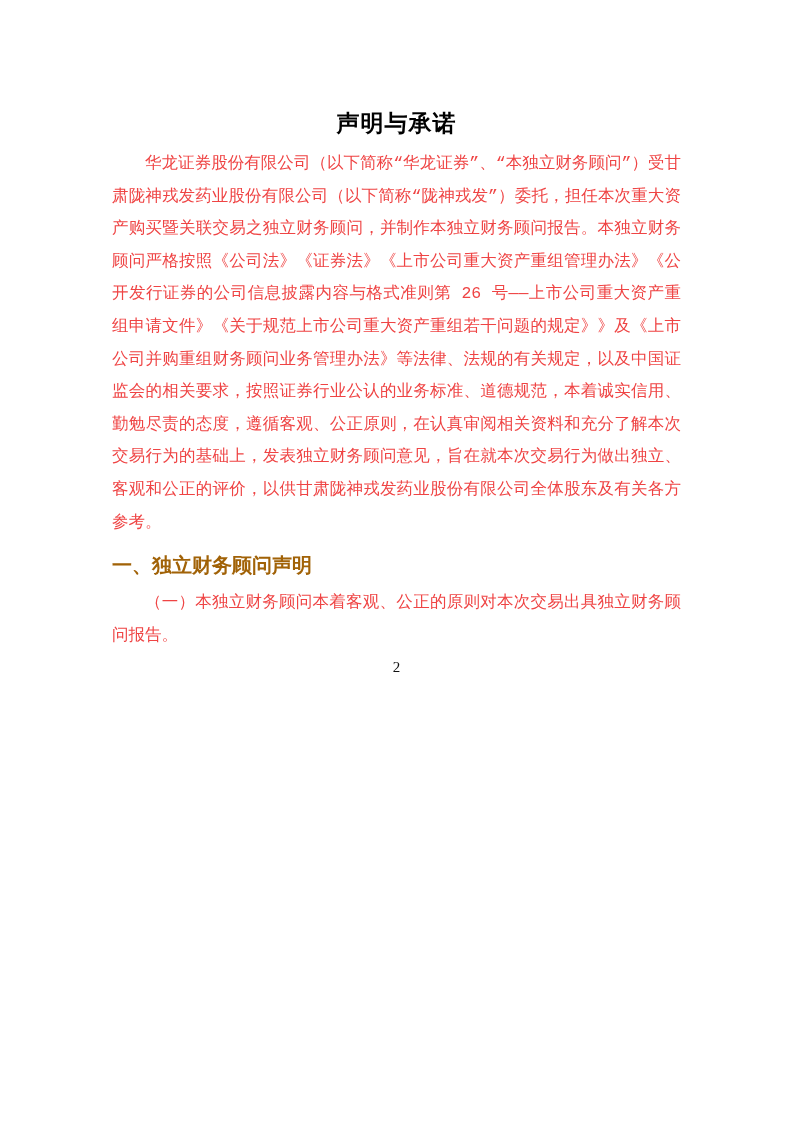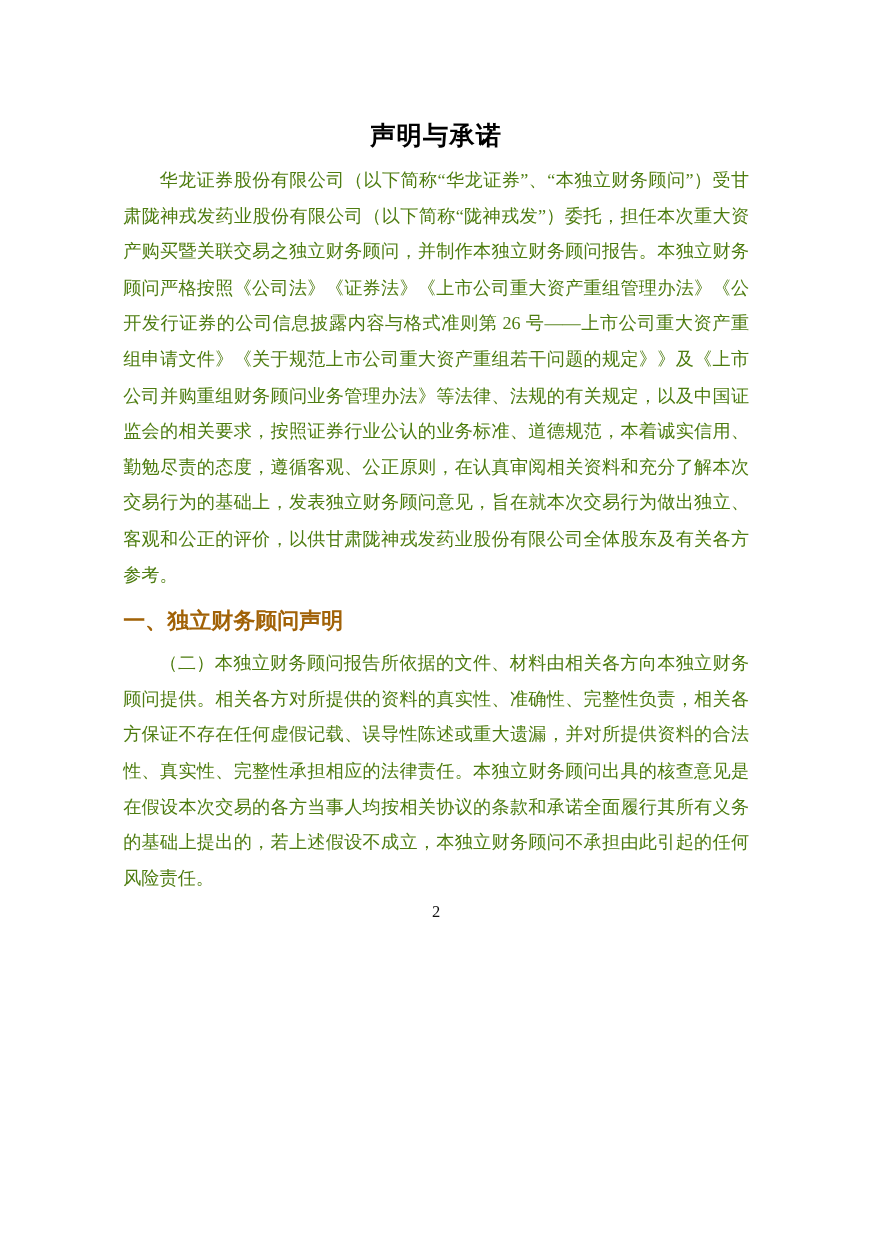--- a/index.html
+++ b/index.html
@@ -22,27 +22,27 @@
     font-family: "Liberation Sans", "DejaVu Sans", sans-serif;
     font-weight: 700;
     font-size: 23px;
     line-height: 34px;
     text-align: center;
     color: #000000;
     margin: 0 0 8px 0;
     letter-spacing: 1px;
   }
   .body-par {
-    font-family: Liberation Serif, serif;
+    font-family: Liberation Mono, monospace;
     font-size: 16.5px;
     line-height: 32.6px;
     text-align: justify;
     text-justify: inter-ideograph;
     text-indent: 2em;
-    color: #4d7c0f;
+    color: #ef4444;
     margin: 8px 0 0 0;
   }
   .body-par.first {
     margin-top: 0;
   }
   .sec-heading {
     font-family: "Liberation Sans", "DejaVu Sans", sans-serif;
     font-weight: 700;
     font-size: 20px;
     line-height: 28px;
@@ -62,20 +62,20 @@
 <body>
 
 <div class="page">
 
   <h1 class="doc-title">声明与承诺</h1>
 
   <p class="body-par first">华龙证券股份有限公司（以下简称“华龙证券”、“本独立财务顾问”）受甘肃陇神戎发药业股份有限公司（以下简称“陇神戎发”）委托，担任本次重大资产购买暨关联交易之独立财务顾问，并制作本独立财务顾问报告。本独立财务顾问严格按照《公司法》《证券法》《上市公司重大资产重组管理办法》《公开发行证券的公司信息披露内容与格式准则第 26 号——上市公司重大资产重组申请文件》《关于规范上市公司重大资产重组若干问题的规定》》及《上市公司并购重组财务顾问业务管理办法》等法律、法规的有关规定，以及中国证监会的相关要求，按照证券行业公认的业务标准、道德规范，本着诚实信用、勤勉尽责的态度，遵循客观、公正原则，在认真审阅相关资料和充分了解本次交易行为的基础上，发表独立财务顾问意见，旨在就本次交易行为做出独立、客观和公正的评价，以供甘肃陇神戎发药业股份有限公司全体股东及有关各方参考。</p>
 
   <h2 class="sec-heading">一、独立财务顾问声明</h2>
 
+  <p class="body-par">（一）本独立财务顾问本着客观、公正的原则对本次交易出具独立财务顾问报告。</p>
 
-  <p class="body-par">（二）本独立财务顾问报告所依据的文件、材料由相关各方向本独立财务顾问提供。相关各方对所提供的资料的真实性、准确性、完整性负责，相关各方保证不存在任何虚假记载、误导性陈述或重大遗漏，并对所提供资料的合法性、真实性、完整性承担相应的法律责任。本独立财务顾问出具的核查意见是在假设本次交易的各方当事人均按相关协议的条款和承诺全面履行其所有义务的基础上提出的，若上述假设不成立，本独立财务顾问不承担由此引起的任何风险责任。</p>
 
 
 
   <div class="page-number">2</div>
 
 </div>
 
 </body></html>

